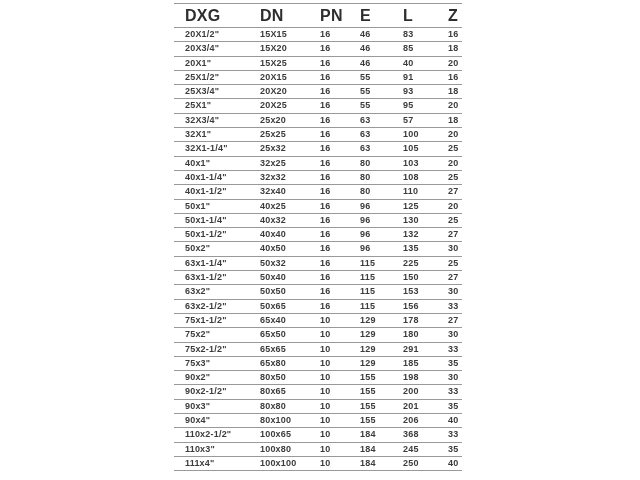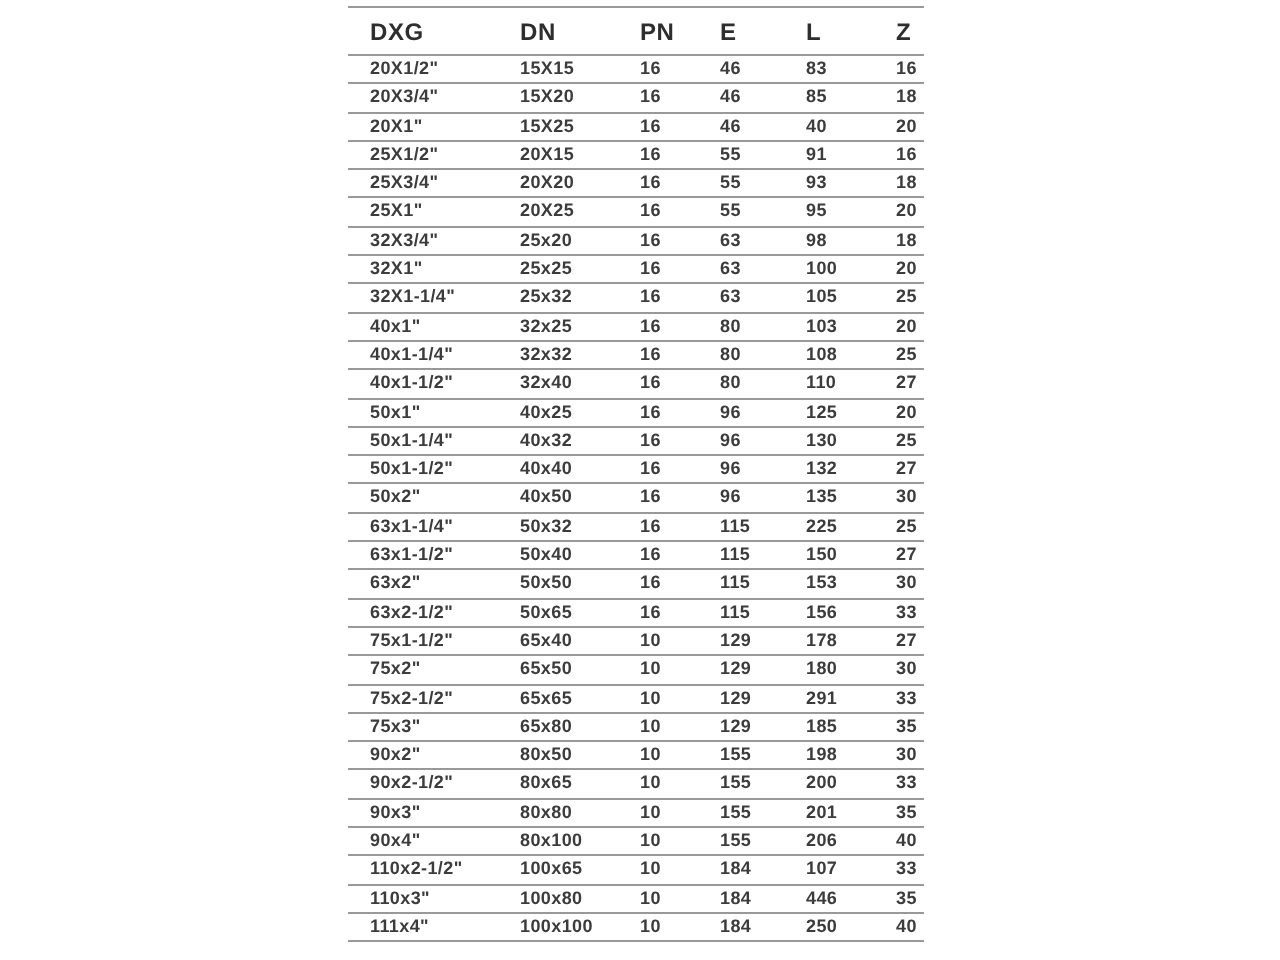--- a/index.html
+++ b/index.html
@@ -32,21 +32,21 @@
   th, td {
     padding: 0;
     text-align: left;
     white-space: nowrap;
     overflow: visible;
     border-bottom: 1px solid var(--line-color, #999999);
     vertical-align: middle;
   }
   th {
     height: 23px;
-    font-size: 12px;
+    font-size: 16px;
     font-weight: 700;
     color: var(--header-text, #2e2e2e);
     letter-spacing: 0.3px;
   }
   td {
     height: 13.3px;
     font-size: 9px;
     line-height: 13.3px;
     font-weight: 700;
     color: var(--body-text, #3c3c3c);
@@ -124,21 +124,21 @@
           <td>16</td>
           <td>55</td>
           <td>95</td>
           <td>20</td>
         </tr>
         <tr>
           <td>32X3/4"</td>
           <td>25x20</td>
           <td>16</td>
           <td>63</td>
-          <td>98</td>
+          <td>57</td>
           <td>18</td>
         </tr>
         <tr>
           <td>32X1"</td>
           <td>25x25</td>
           <td>16</td>
           <td>63</td>
           <td>100</td>
           <td>20</td>
         </tr>
@@ -300,29 +300,29 @@
           <td>10</td>
           <td>155</td>
           <td>206</td>
           <td>40</td>
         </tr>
         <tr>
           <td>110x2-1/2"</td>
           <td>100x65</td>
           <td>10</td>
           <td>184</td>
-          <td>107</td>
+          <td>368</td>
           <td>33</td>
         </tr>
         <tr>
           <td>110x3"</td>
           <td>100x80</td>
           <td>10</td>
           <td>184</td>
-          <td>446</td>
+          <td>245</td>
           <td>35</td>
         </tr>
         <tr>
           <td>111x4"</td>
           <td>100x100</td>
           <td>10</td>
           <td>184</td>
           <td>250</td>
           <td>40</td>
         </tr>

